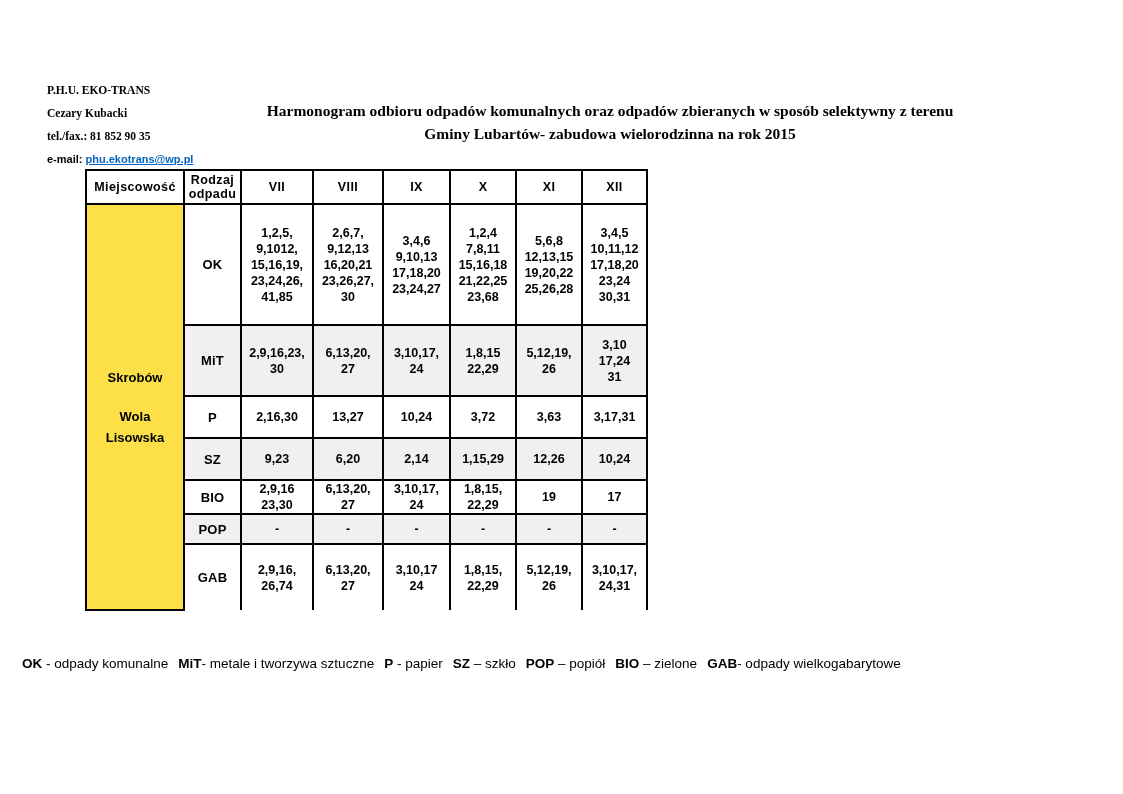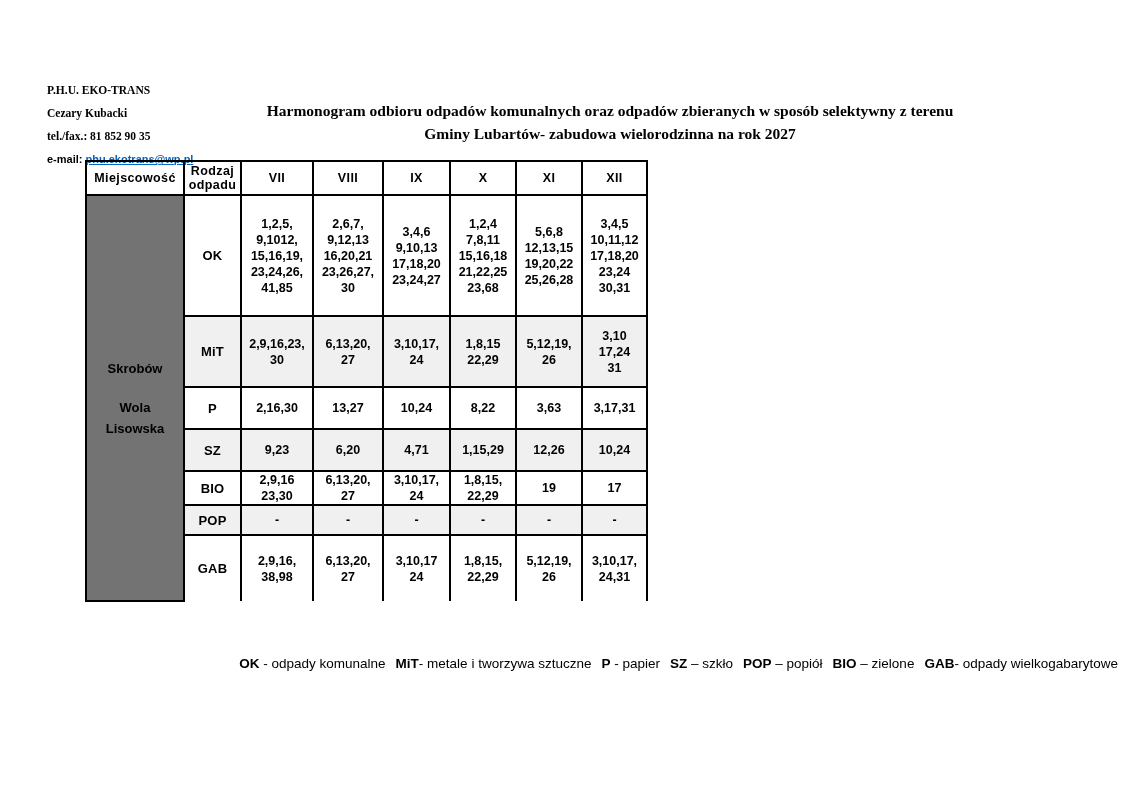--- a/index.html
+++ b/index.html
@@ -18,59 +18,59 @@
   .lh-email a { color:var(--link-blue,#0563c1); text-decoration:underline; }
 
   
   .title-block {
     position:absolute; left:97px; right:0; top:99px; text-align:center;
     font-family:Liberation Serif, serif; font-weight:bold; font-size:15.5px; line-height:23px;
   }
 
   
   table.schedule {
-    position:absolute; left:85px; top:160px;
+    position:absolute; left:85px; top:169px;
     border-collapse:collapse; table-layout:fixed; width:561px;
   }
   table.schedule th, table.schedule td {
     border:2px solid #000; padding:0; text-align:center; vertical-align:middle;
     font-weight:bold; color:#000;
   }
   table.schedule thead th { font-size:12.5px; height:32px; line-height:1.15; white-space:pre-line; letter-spacing:0.4px; }
   td.datacell { font-size:12.5px; line-height:1.28; white-space:pre-line; }
   td.wtype { font-size:13px; letter-spacing:0.2px; }
   tr.shaded td { background:var(--shade,#f0f0f0); }
-  td.loc { background:#737373; font-size:13px; line-height:21px; border-bottom:none; }
+  td.loc { background:#fde047; font-size:13px; line-height:21px; border-bottom:none; }
   td.loc .loc-gap { margin-top:18px; }
   td.loc div { white-space:pre-line; }
   table.schedule tbody tr:last-child td { border-bottom:none; }
 
   
   .legend {
-    position:absolute; left:17px; right:0; top:654px; text-align:right;
+    position:absolute; left:17px; right:0; top:654px; text-align:left;
     font-size:13.5px; line-height:20px; white-space:nowrap;
   }
   .legend-item { margin:0 5px; }
   .legend-item b { font-weight:bold; }
 </style>
 </head>
 <body>
 
 <div class="page">
 
   <div class="letterhead">
     <div class="lh-line">P.H.U. EKO-TRANS</div>
     <div class="lh-line">Cezary Kubacki</div>
     <div class="lh-line">tel./fax.: 81 852 90 35</div>
     <div class="lh-email"><span>e-mail: </span><a href="#">phu.ekotrans@wp.pl</a></div>
   </div>
 
   <div class="title-block">
     <div>Harmonogram odbioru odpadów komunalnych oraz odpadów zbieranych w sposób selektywny z terenu</div>
-    <div>Gminy Lubartów- zabudowa wielorodzinna na rok 2027</div>
+    <div>Gminy Lubartów- zabudowa wielorodzinna na rok 2015</div>
   </div>
 
   <table class="schedule">
     <colgroup>
       <col style="width:98px">
         <col style="width:57px">
         <col style="width:72px">
         <col style="width:70px">
       <col style="width:67px">
         <col style="width:66px">
@@ -141,29 +141,29 @@
 26</td>
           <td class="datacell">3,10
 17,24
 31</td>
         </tr>
         <tr style="height: 42px;">
           <td class="wtype">P</td>
           <td class="datacell">2,16,30</td>
           <td class="datacell">13,27</td>
           <td class="datacell">10,24</td>
-          <td class="datacell">8,22</td>
+          <td class="datacell">3,72</td>
           <td class="datacell">3,63</td>
           <td class="datacell">3,17,31</td>
         </tr>
         <tr class="shaded" style="height: 42px;">
           <td class="wtype">SZ</td>
           <td class="datacell">9,23</td>
           <td class="datacell">6,20</td>
-          <td class="datacell">4,71</td>
+          <td class="datacell">2,14</td>
           <td class="datacell">1,15,29</td>
           <td class="datacell">12,26</td>
           <td class="datacell">10,24</td>
         </tr>
         <tr style="height: 32px;">
           <td class="wtype">BIO</td>
           <td class="datacell">2,9,16
 23,30</td>
           <td class="datacell">6,13,20,
 27</td>
@@ -179,21 +179,21 @@
           <td class="datacell">-</td>
           <td class="datacell">-</td>
           <td class="datacell">-</td>
           <td class="datacell">-</td>
           <td class="datacell">-</td>
           <td class="datacell">-</td>
         </tr>
         <tr style="height: 66px;">
           <td class="wtype">GAB</td>
           <td class="datacell">2,9,16,
-38,98</td>
+26,74</td>
           <td class="datacell">6,13,20,
 27</td>
           <td class="datacell">3,10,17
 24</td>
           <td class="datacell">1,8,15,
 22,29</td>
           <td class="datacell">5,12,19,
 26</td>
           <td class="datacell">3,10,17,
 24,31</td>

